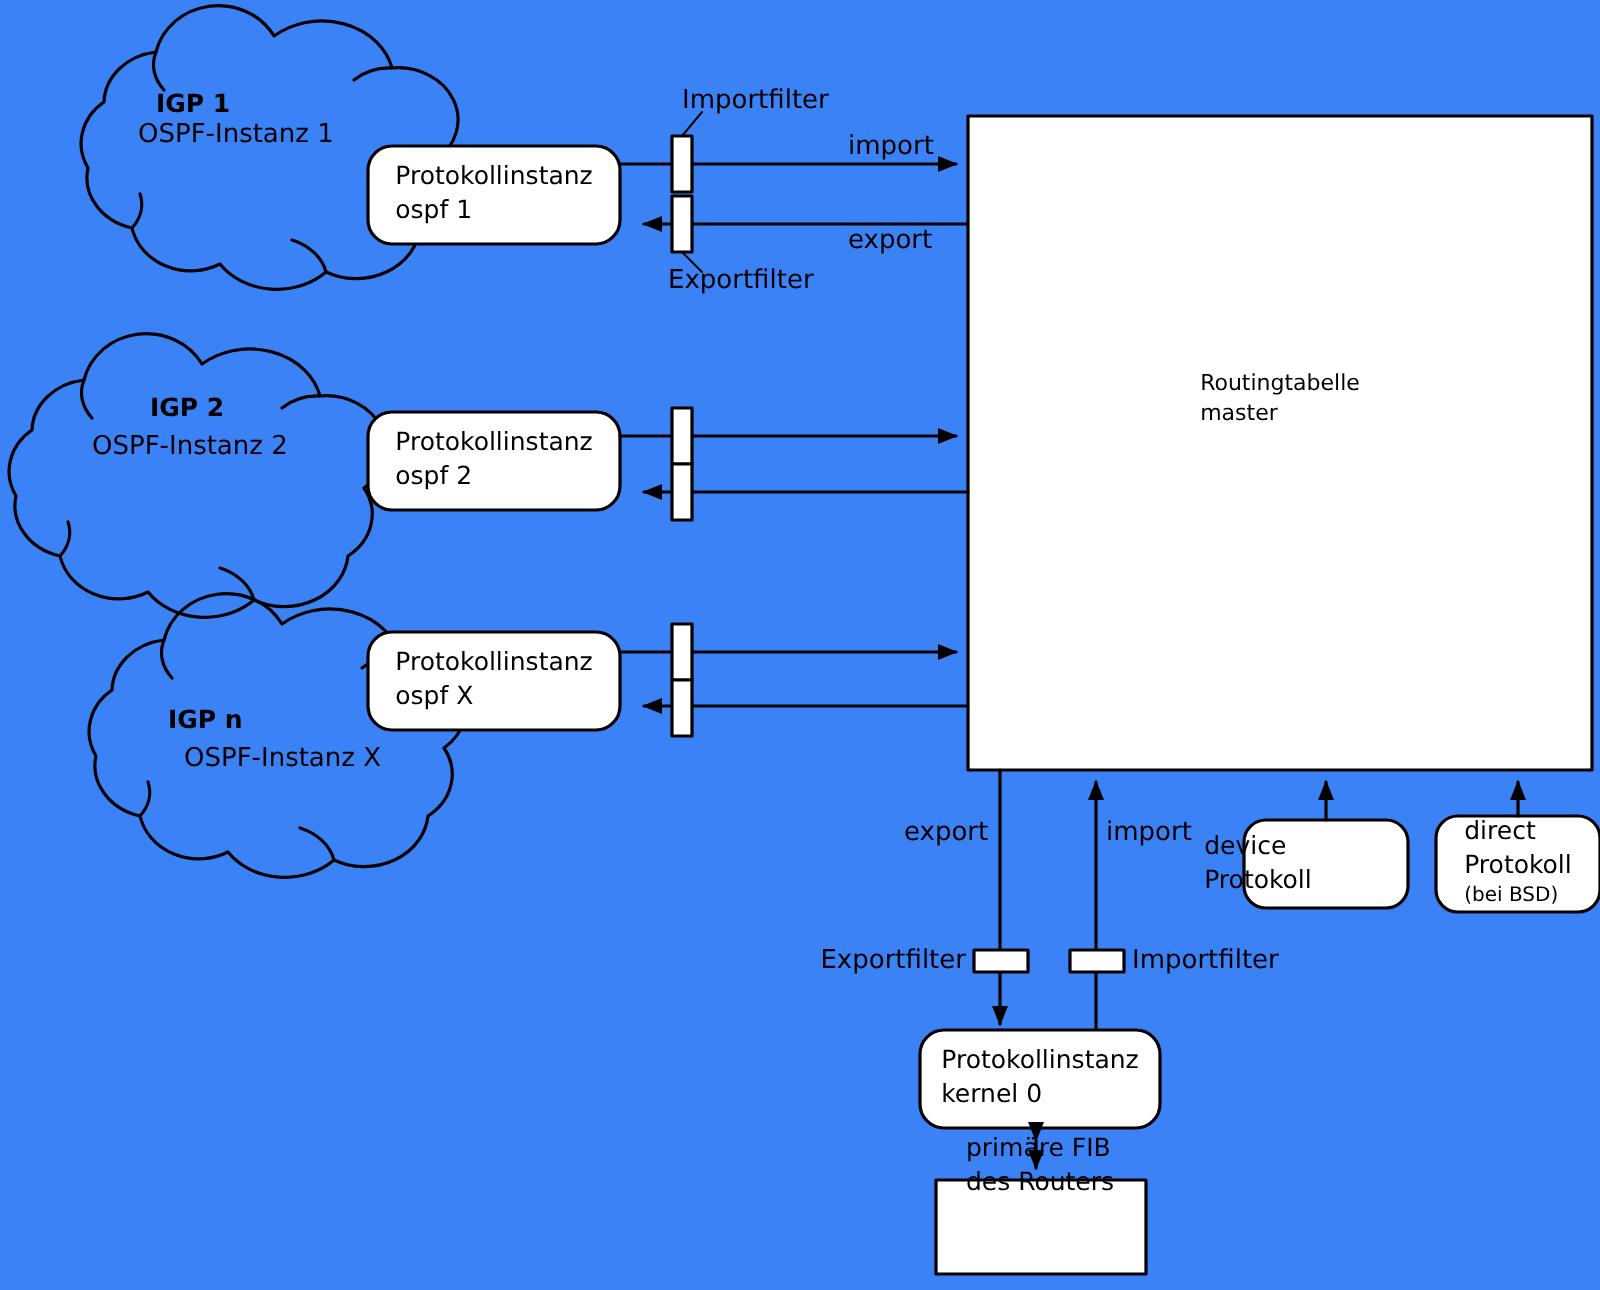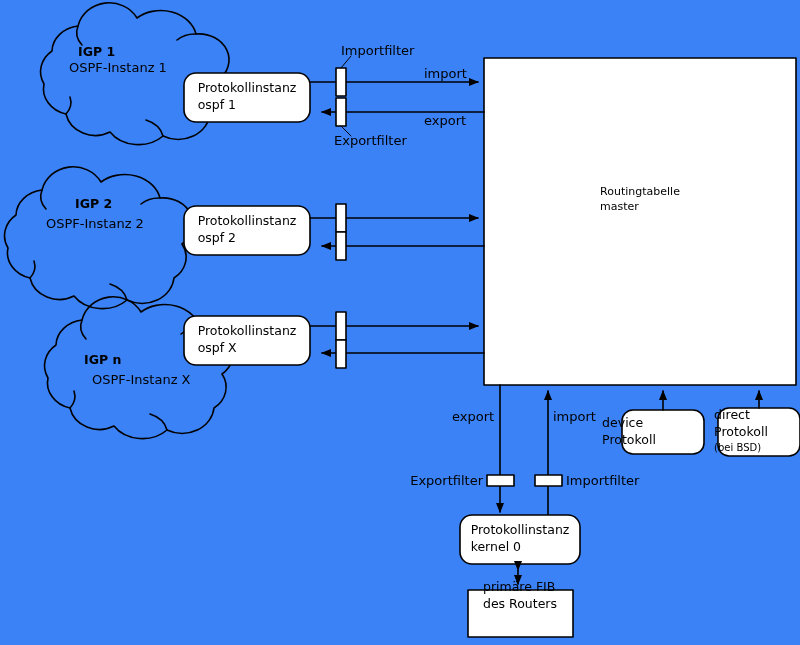--- a/index.html
+++ b/index.html
@@ -196,29 +196,29 @@
   <div class="lbl" style="left:553px; top:409px;">import</div>
 
   <div class="lbl right" style="left:483px; top:473px;">Exportfilter</div>
   <div class="lbl" style="left:566px; top:473px;">Importfilter</div>
 
   <div class="boxtext" style="left:520px; top:539px;">
     <div>Protokollinstanz</div>
     <div>kernel 0</div>
   </div>
 
-  <div class="boxtext" style="left:520px; top:596px;">
+  <div class="boxtext" style="left:520px; top:583px;">
     <div>primäre FIB</div>
     <div>des Routers</div>
   </div>
 
   <div class="boxtext" style="left:629px; top:432px;">
     <div>device</div>
     <div>Protokoll</div>
   </div>
 
-  <div class="boxtext" style="left:741px; top:431px;">
+  <div class="boxtext" style="left:759px; top:431px;">
     <div>direct</div>
     <div>Protokoll</div>
     <div class="smalltext">(bei BSD)</div>
   </div>
 
 </div>
 
 </body></html>

